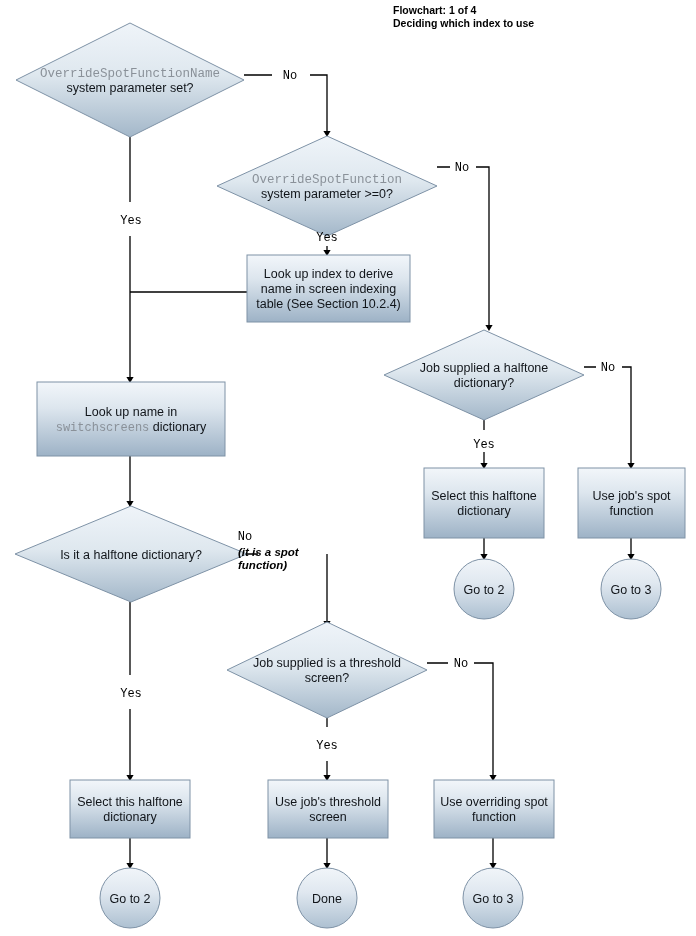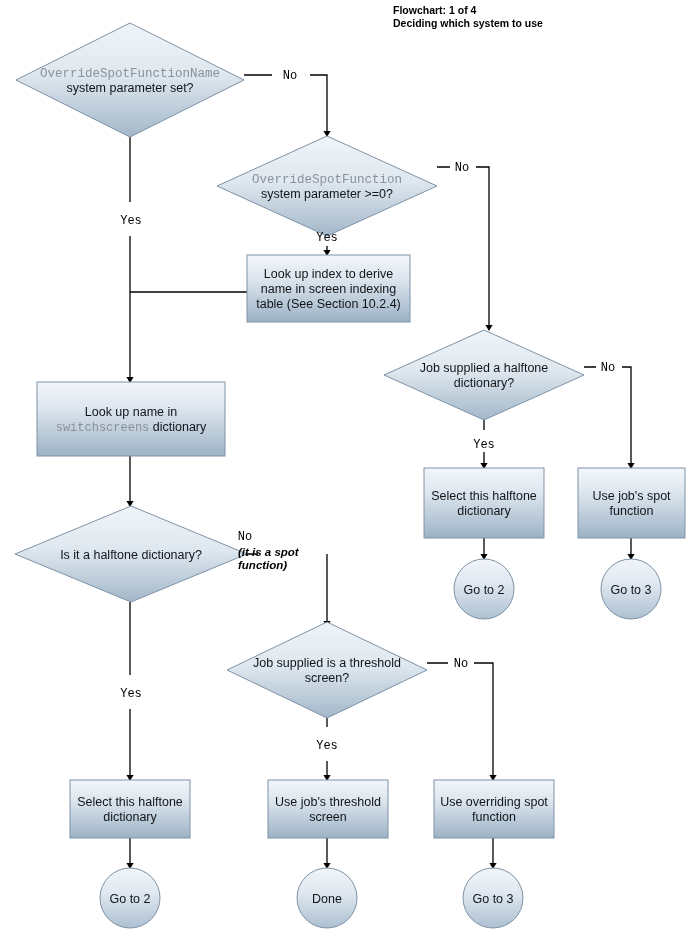--- a/index.html
+++ b/index.html
@@ -70,21 +70,21 @@
   .shape-stroke {
     stroke: #7e92a6;
     stroke-width: 1px;
   }
 </style>
 </head>
 <body>
 
 <div class="title-block">
   <div>Flowchart: 1 of 4</div>
-  <div>Deciding which system to use</div>
+  <div>Deciding which index to use</div>
 </div>
 
 <div id="chart-root">
   <svg id="flow-svg" width="696" height="936" viewBox="0 0 696 936" xmlns="http://www.w3.org/2000/svg">
     <defs>
       <linearGradient id="nodeGrad" x1="0" y1="0" x2="0" y2="1">
         <stop offset="0%" stop-color="#f2f6fa"></stop>
         <stop offset="35%" stop-color="#dde6ee"></stop>
         <stop offset="100%" stop-color="#9db2c6"></stop>
       </linearGradient>

